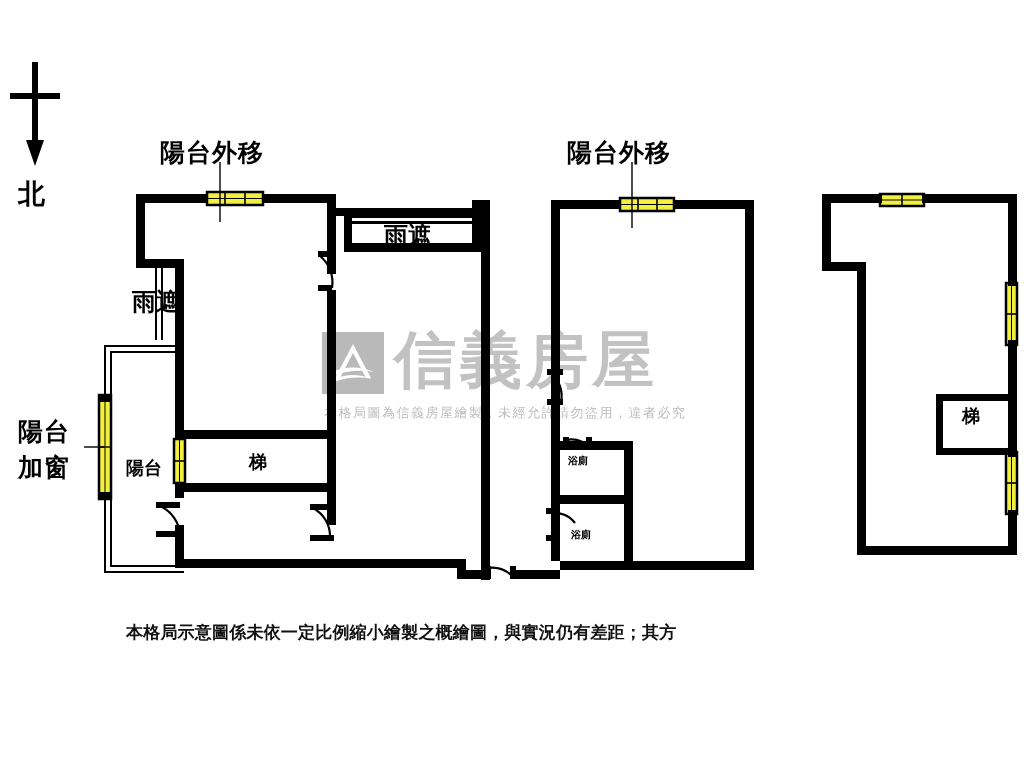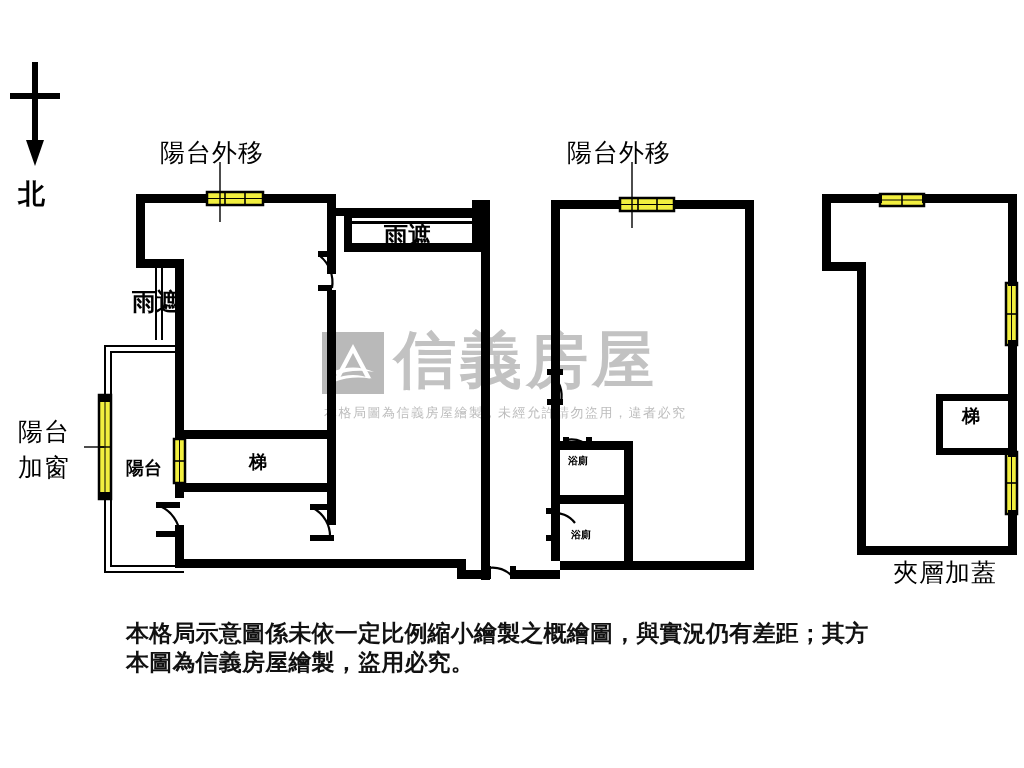--- a/index.html
+++ b/index.html
@@ -74,21 +74,21 @@
 
   
   .lbl {
     position: absolute;
     white-space: pre;
     color: #000000;
     font-family: "DejaVu Serif", "Liberation Serif", serif;
   }
   .lbl-big {
     font-size: 25px;
-    font-weight: normal;
+    font-weight: bold;
     letter-spacing: 1px;
   }
   .lbl-med {
     font-size: 24px;
     font-weight: bold;
   }
   .lbl-room {
     font-size: 18px;
     font-weight: bold;
   }
@@ -99,21 +99,21 @@
   .lbl-north {
     font-size: 27px;
     font-weight: bold;
   }
 
   #disclaimer {
     position: absolute;
     left: 126px;
     top: 618px;
     width: 800px;
-    font-size: 23px;
+    font-size: 17px;
     line-height: 29px;
     color: #111111;
     font-weight: bold;
     letter-spacing: 0.2px;
   }
   #disclaimer div { white-space: pre; }
 </style>
 </head>
 <body>
 
@@ -318,34 +318,32 @@
 
   <div class="lbl lbl-north" style="left:18px; top:176px;">北</div>
 
   <div class="lbl lbl-big" style="left:160px; top:136px;">陽台外移</div>
 
   <div class="lbl lbl-big" style="left:567px; top:136px;">陽台外移</div>
 
   <div class="lbl lbl-big" style="left:18px; top:414px; line-height:36px;">陽台
 加窗</div>
 
-  <div class="lbl lbl-big" style="left:893px; top:556px;">夾層加蓋</div>
 
   <div class="lbl lbl-med" style="left:132px; top:286px;">雨遮</div>
 
   <div class="lbl lbl-med" style="left:384px; top:220px;">雨遮</div>
 
   <div class="lbl lbl-room" style="left:126px; top:456px;">陽台</div>
 
   <div class="lbl lbl-room" style="left:249px; top:450px;">梯</div>
 
   <div class="lbl lbl-small" style="left:568px; top:454px;">浴廁</div>
 
   <div class="lbl lbl-small" style="left:571px; top:528px;">浴廁</div>
 
   <div class="lbl lbl-room" style="left:962px; top:404px;">梯</div>
 
   <div id="disclaimer">
     <div>本格局示意圖係未依一定比例縮小繪製之概繪圖，與實況仍有差距；其方</div>
-    <div>本圖為信義房屋繪製，盜用必究。</div>
   </div>
 
 </div>
 
 </body></html>

